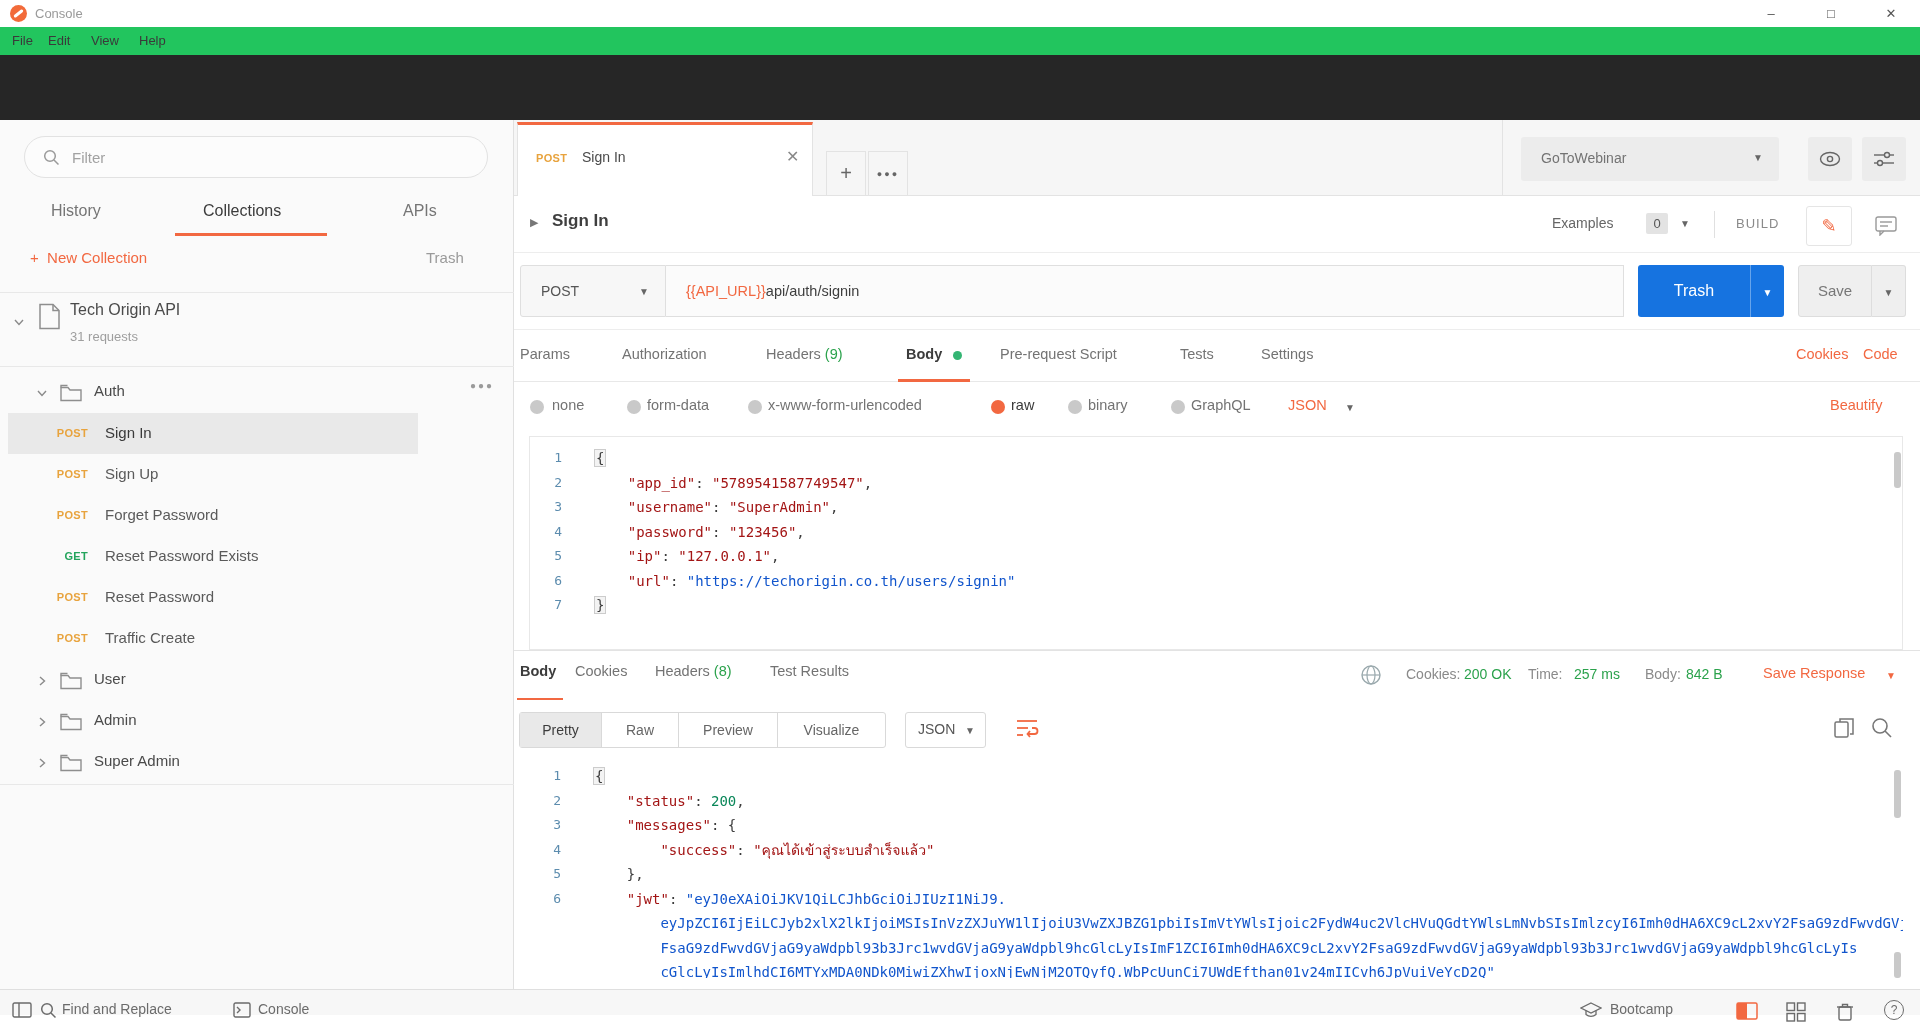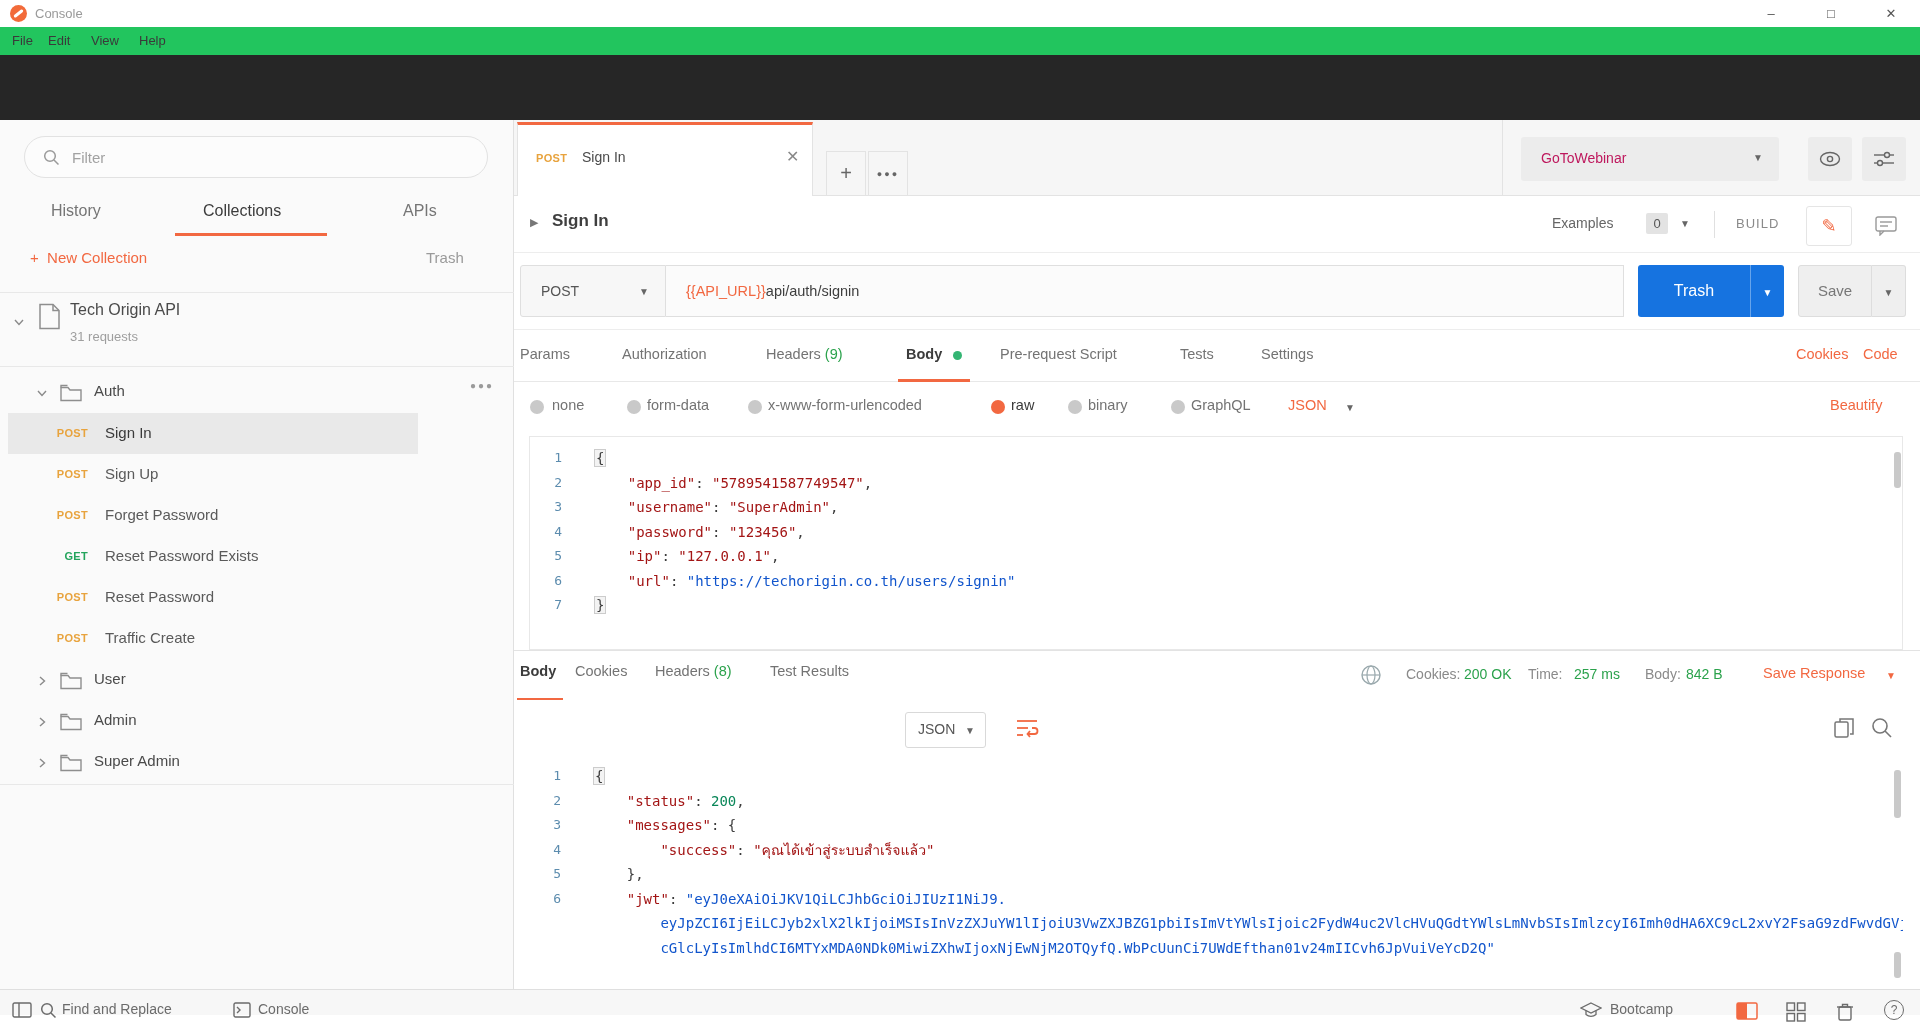--- a/index.html
+++ b/index.html
@@ -66,21 +66,21 @@
   #tabstrip { position:absolute; left:0; top:0; width:1406px; height:76px; background:#f6f6f6; border-bottom:1px solid #e3e3e3; }
   #req-tab { position:absolute; left:3px; top:2px; width:296px; height:74px; background:#fff; border-top:3px solid #f26841; border-left:1px solid #e3e3e3; border-right:1px solid #e3e3e3; }
   #req-tab .method-badge { position:absolute; left:18px; top:27px; width:36px; text-align:left; }
   #req-tab-name { position:absolute; left:64px; top:24px; font-size:14px; color:#4a4a4a; }
   #req-tab-close { position:absolute; left:268px; top:22px; font-size:16px; color:#888; }
   .strip-btn { position:absolute; top:31px; width:40px; height:44px; border:1px solid #e3e3e3; border-bottom:none; color:#666; text-align:center; }
   #tab-add { left:312px; font-size:20px; line-height:42px; }
   #tab-more { left:354px; font-size:9px; line-height:44px; letter-spacing:2px; }
   #env-divider { position:absolute; left:988px; top:0; width:1px; height:76px; background:#e3e3e3; }
   #env-select { position:absolute; left:1007px; top:17px; width:258px; height:44px; background:#ececec; border-radius:3px; }
-  #env-select-label { position:absolute; left:20px; top:13px; font-size:14px; color:#be185d;text-align:center; }
+  #env-select-label { position:absolute; left:20px; top:13px; font-size:14px; color:#737373;text-align:center; }
   #env-select .dd { position:absolute; right:16px; top:15px; }
   .icon-btn-gray { position:absolute; top:17px; width:44px; height:44px; background:#ececec; border-radius:3px; display:flex; align-items:center; justify-content:center; }
   #env-eye { left:1294px; }
   #env-sliders { left:1348px; }
   .dd { font-size:10px; color:#666; }
 
   
   #req-header { position:absolute; left:0; top:76px; width:1406px; height:57px; border-bottom:1px solid #ededed; background:#fff; }
   #req-disclosure { position:absolute; left:16px; top:20px; color:#777; font-size:11px; }
   #req-title { position:absolute; left:38px; top:15px; font-size:17px; font-weight:600; color:#3f3f3f; }
@@ -462,20 +462,26 @@
     <span class="meta-value" style="left:950px;">200 OK</span>
     <span class="meta-label" style="left:1014px;">Time:</span>
     <span class="meta-value" style="left:1060px;">257 ms</span>
     <span class="meta-label" style="left:1131px;">Body:</span>
     <span class="meta-value" style="left:1172px;">842 B</span>
     <span id="save-response">Save Response</span>
     <span id="save-response-chev">▼</span>
   </div>
 
   <div id="pretty-bar">
+    <div id="seg-group">
+      <div class="seg active" style="width:82px;">Pretty</div>
+      <div class="seg" style="width:77px;">Raw</div>
+      <div class="seg" style="width:99px;">Preview</div>
+      <div class="seg" style="width:107px;">Visualize</div>
+    </div>
     <div id="resp-json-dd">
       <span class="lbl">JSON</span>
       <span class="dd">▼</span>
     </div>
     <svg id="wrap-btn" width="26" height="24" viewBox="0 0 26 24">
         <line x1="3" y1="5" x2="23" y2="5" stroke="#f26841" stroke-width="1.8"></line>
         <line x1="3" y1="12" x2="14" y2="12" stroke="#f26841" stroke-width="1.8"></line>
         <line x1="3" y1="19" x2="9" y2="19" stroke="#f26841" stroke-width="1.8"></line>
         <path d="M18 12h2.5a3 3 0 0 1 0 6H14" fill="none" stroke="#f26841" stroke-width="1.8"></path>
         <polyline points="16,15 13.5,18 16,21" fill="none" stroke="#f26841" stroke-width="1.8"></polyline>
@@ -491,20 +497,21 @@
   </div>
 
   <div id="resp-editor" class="editor">
       <div class="cl"><span class="ln">1</span><span class="code"><span class="tok-b">{</span></span></div>
       <div class="cl"><span class="ln">2</span><span class="code"><span class="tok-p">    </span><span class="tok-k">"status"</span><span class="tok-p">: </span><span class="tok-n">200</span><span class="tok-p">,</span></span></div>
       <div class="cl"><span class="ln">3</span><span class="code"><span class="tok-p">    </span><span class="tok-k">"messages"</span><span class="tok-p">: {</span></span></div>
       <div class="cl"><span class="ln">4</span><span class="code"><span class="tok-p">        </span><span class="tok-k">"success"</span><span class="tok-p">: </span><span class="tok-s">"คุณได้เข้าสู่ระบบสำเร็จแล้ว"</span></span></div>
       <div class="cl"><span class="ln">5</span><span class="code"><span class="tok-p">    },</span></span></div>
       <div class="cl"><span class="ln">6</span><span class="code"><span class="tok-p">    </span><span class="tok-k">"jwt"</span><span class="tok-p">: </span><span class="tok-l">"eyJ0eXAiOiJKV1QiLCJhbGciOiJIUzI1NiJ9.</span></span></div>
       <div class="cl"><span class="ln"></span><span class="code"><span class="tok-l">        eyJpZCI6IjEiLCJyb2xlX2lkIjoiMSIsInVzZXJuYW1lIjoiU3VwZXJBZG1pbiIsImVtYWlsIjoic2FydW4uc2VlcHVuQGdtYWlsLmNvbSIsImlzcyI6Imh0dHA6XC9cL2xvY2FsaG9zdFwvdGVjaG9yaWdpbl93b3Jrc1wvdGVjaG9yaWdpbl9h</span></span></div>
+      <div class="cl"><span class="ln"></span><span class="code"><span class="tok-l">        FsaG9zdFwvdGVjaG9yaWdpbl93b3Jrc1wvdGVjaG9yaWdpbl9hcGlcLyIsImF1ZCI6Imh0dHA6XC9cL2xvY2FsaG9zdFwvdGVjaG9yaWdpbl93b3Jrc1wvdGVjaG9yaWdpbl9hcGlcLyIs</span></span></div>
       <div class="cl"><span class="ln"></span><span class="code"><span class="tok-l">        cGlcLyIsImlhdCI6MTYxMDA0NDk0MiwiZXhwIjoxNjEwNjM2OTQyfQ.WbPcUunCi7UWdEfthan01v24mIICvh6JpVuiVeYcD2Q"</span></span></div>
     </div>
   <div class="vthumb" style="left:1380px; top:650px; height:48px;"></div>
   <div class="vthumb" style="left:1380px; top:832px; height:26px;"></div>
 </div>
 
 <div id="statusbar">
   <svg class="sb-ico" style="left:12px;" width="20" height="16" viewBox="0 0 20 16">
       <rect x="1" y="1" width="18" height="14" rx="1.5" fill="none" stroke="#6b6b6b" stroke-width="1.4"></rect>
       <line x1="7" y1="1" x2="7" y2="15" stroke="#6b6b6b" stroke-width="1.4"></line>

